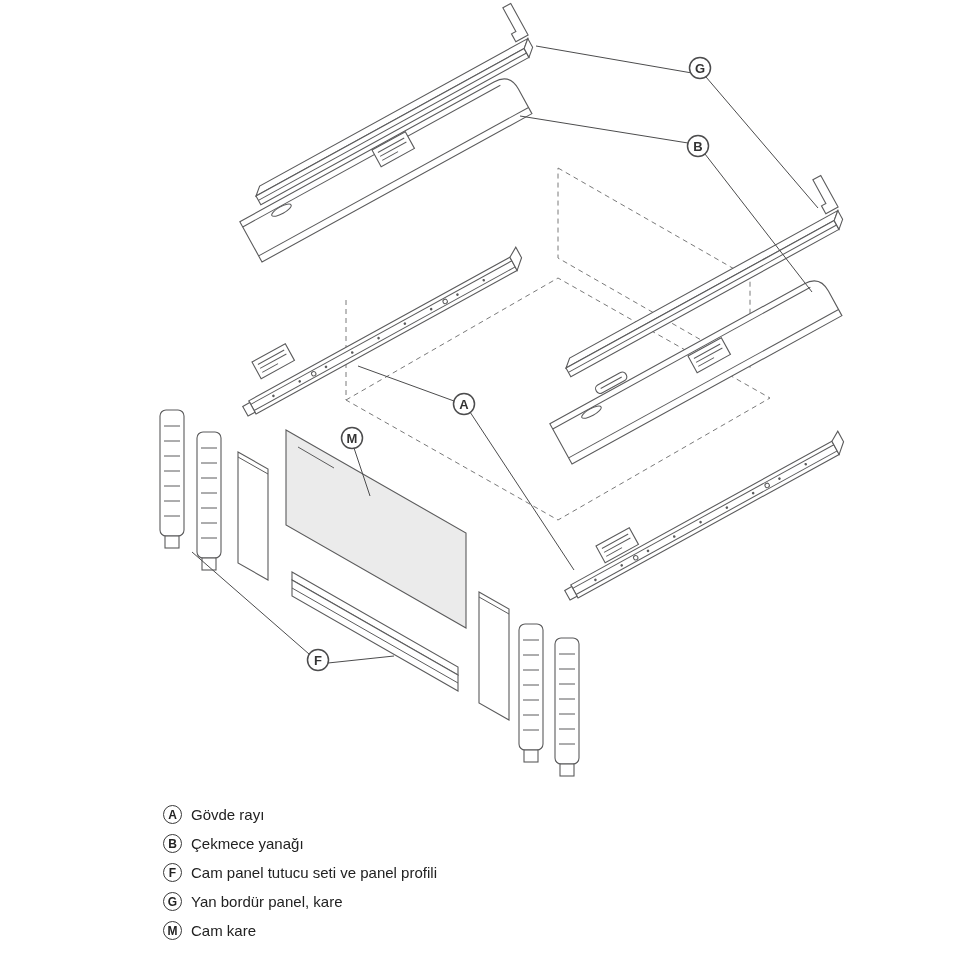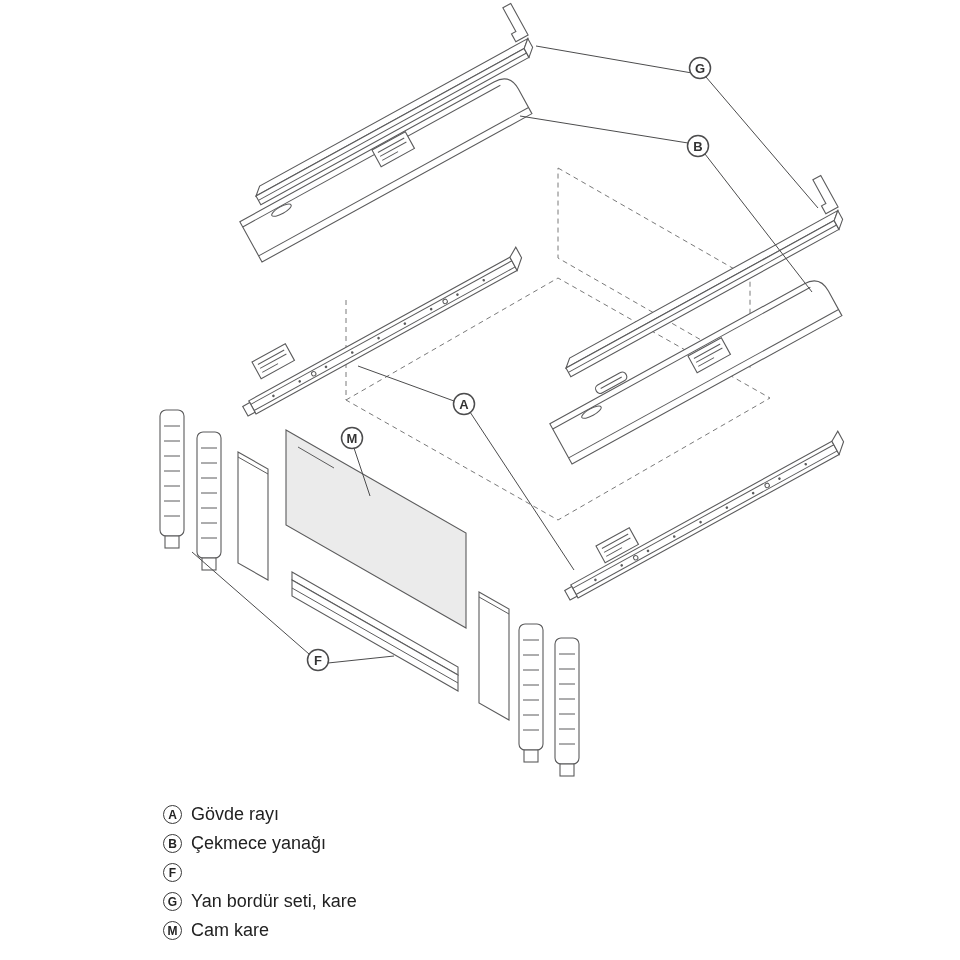--- a/index.html
+++ b/index.html
@@ -14,21 +14,21 @@
   .dash{fill:none;stroke:#7a7a7a;stroke-width:1;stroke-dasharray:5 4;}
   .leader{stroke:#4c4c4d;stroke-width:1;fill:none;}
   .co-circle{fill:#ffffff;stroke:#4c4c4d;stroke-width:1.5;}
   .co-text{font-family:"Liberation Sans",sans-serif;font-size:13px;font-weight:600;fill:#333333;}
   
   .legend{position:absolute;left:163px;top:800px;}
   .legend-row{display:flex;align-items:center;gap:9px;height:29px;}
   .badge{width:19px;height:19px;box-sizing:border-box;border:1.6px solid #3a3a3a;border-radius:50%;
          display:inline-flex;align-items:center;justify-content:center;
          font-size:12px;font-weight:700;color:#222;flex:0 0 auto;}
-  .legend-label{font-size:18px;color:#222;white-space:nowrap;}
+  .legend-label{font-size:15px;color:#222;white-space:nowrap;}
 </style>
 </head>
 <body>
 
 <div class="page">
 
   <svg class="diagram-svg" width="960" height="790" viewBox="0 0 960 790" xmlns="http://www.w3.org/2000/svg">
 
     <defs>
 
@@ -173,24 +173,25 @@
     <div class="legend-row">
       <span class="badge">A</span>
       <span class="legend-label">Gövde rayı</span>
     </div>
     <div class="legend-row">
       <span class="badge">B</span>
       <span class="legend-label">Çekmece yanağı</span>
     </div>
     <div class="legend-row">
       <span class="badge">F</span>
+      <span class="legend-label">Cam panel tutucu seti ve panel profili</span>
     </div>
     <div class="legend-row">
       <span class="badge">G</span>
-      <span class="legend-label">Yan bordür seti, kare</span>
+      <span class="legend-label">Yan bordür panel, kare</span>
     </div>
     <div class="legend-row">
       <span class="badge">M</span>
       <span class="legend-label">Cam kare</span>
     </div>
   </div>
 
 </div>
 
 </body></html>

